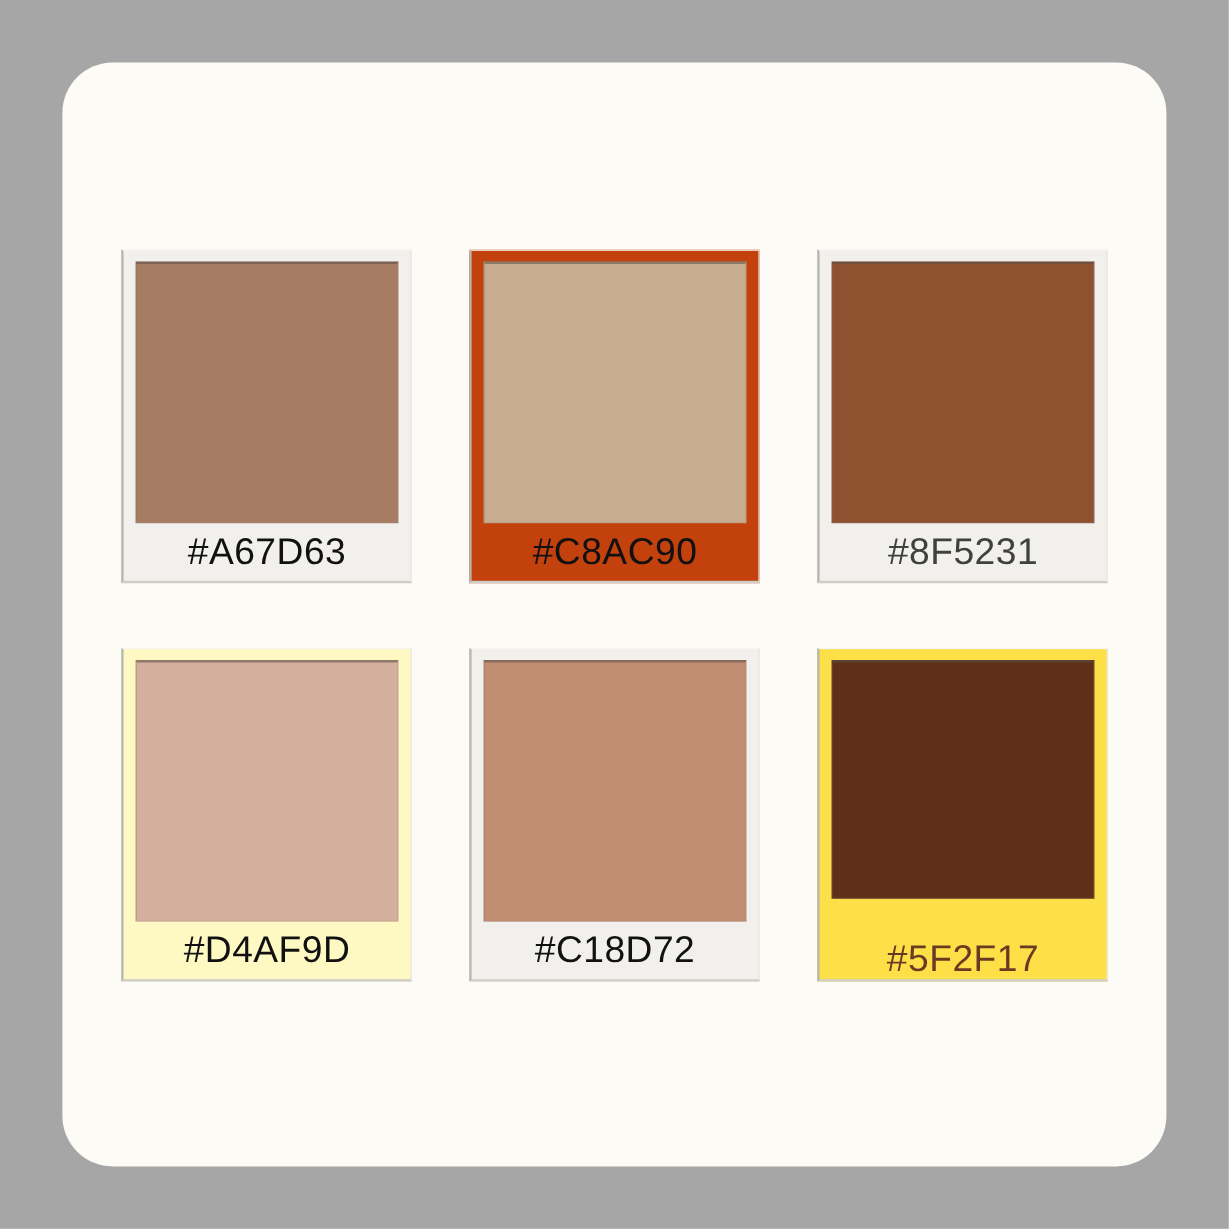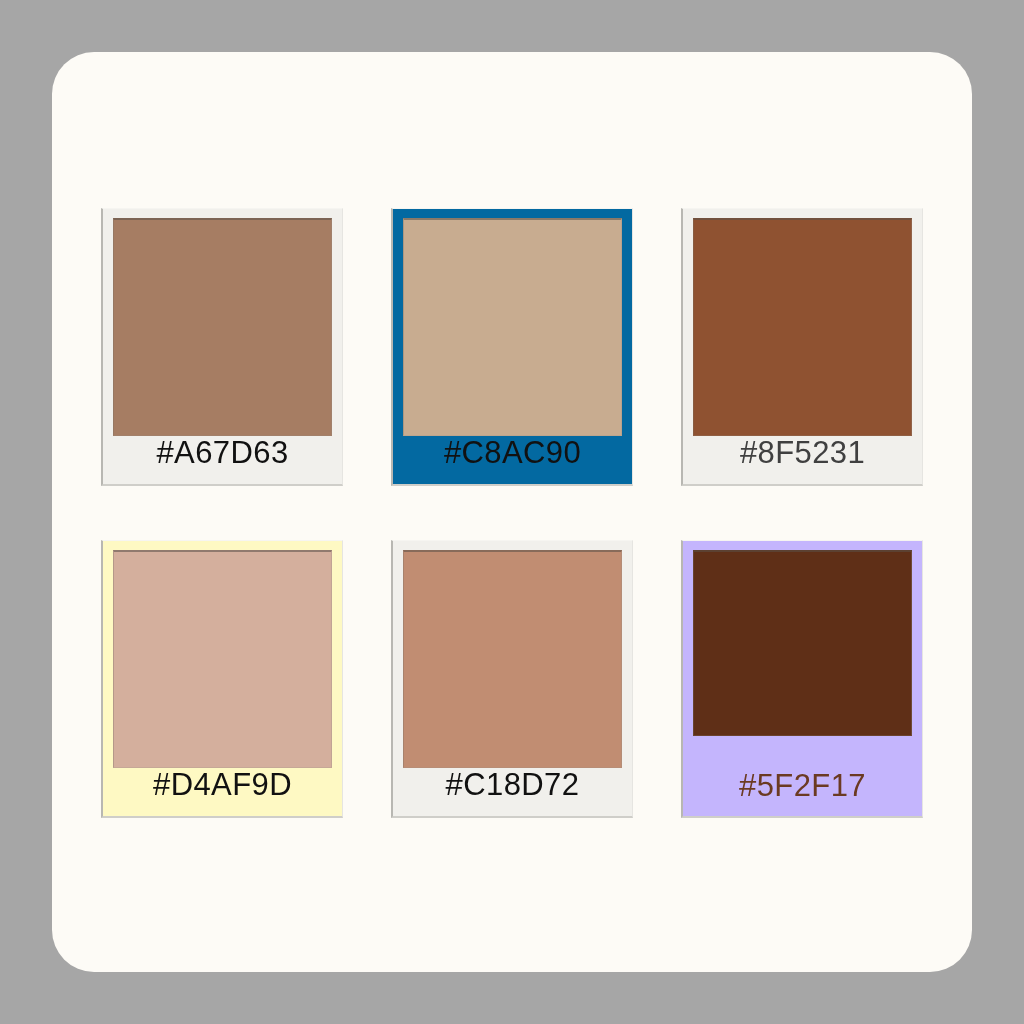--- a/index.html
+++ b/index.html
@@ -68,55 +68,55 @@
   .swatch-label {
     flex: 1;
     display: flex;
     align-items: center;
     justify-content: center;
     width: 100%;
     font-size: 31px;
     letter-spacing: 0.4px;
     color: #111111;
     line-height: 1;
-    padding-bottom: 15px;
+    padding-bottom: 2px;
   }
 </style>
 </head>
 <body style="background: rgb(166, 166, 166);">
 
 <div class="stage">
   <div class="palette-card" style="background: rgb(253, 251, 246);">
     <div class="swatch-grid">
 
       <div class="swatch" style="background: rgb(241, 240, 236);">
         <div class="swatch-color" style="background-color: rgb(166, 125, 99);"></div>
         <div class="swatch-label" style="color: rgb(17, 17, 17);">#A67D63</div>
       </div>
 
-      <div class="swatch" style="background: #0369a1;">
+      <div class="swatch" style="background: #c2410c;">
         <div class="swatch-color" style="background-color: rgb(200, 172, 144);"></div>
         <div class="swatch-label" style="color: rgb(17, 17, 17);">#C8AC90</div>
       </div>
 
       <div class="swatch" style="background: rgb(241, 240, 236);">
         <div class="swatch-color" style="background-color: rgb(143, 82, 49);"></div>
         <div class="swatch-label" style="color: #404040;">#8F5231</div>
       </div>
 
       <div class="swatch" style="background: #fef9c3;">
         <div class="swatch-color" style="background-color: rgb(212, 175, 157);"></div>
         <div class="swatch-label" style="color: rgb(17, 17, 17);">#D4AF9D</div>
       </div>
 
       <div class="swatch" style="background: rgb(241, 240, 236);">
         <div class="swatch-color" style="background-color: rgb(193, 141, 114);"></div>
         <div class="swatch-label" style="color: rgb(17, 17, 17);">#C18D72</div>
       </div>
 
-      <div class="swatch" style="background: #c4b5fd; gap: 34px;">
+      <div class="swatch" style="background: #fde047; gap: 34px;">
         <div class="swatch-color" style="background-color: rgb(95, 47, 23);"></div>
         <div class="swatch-label" style="color: rgb(107, 58, 34);">#5F2F17</div>
       </div>
 
     </div>
   </div>
 </div>
 
 </body></html>

